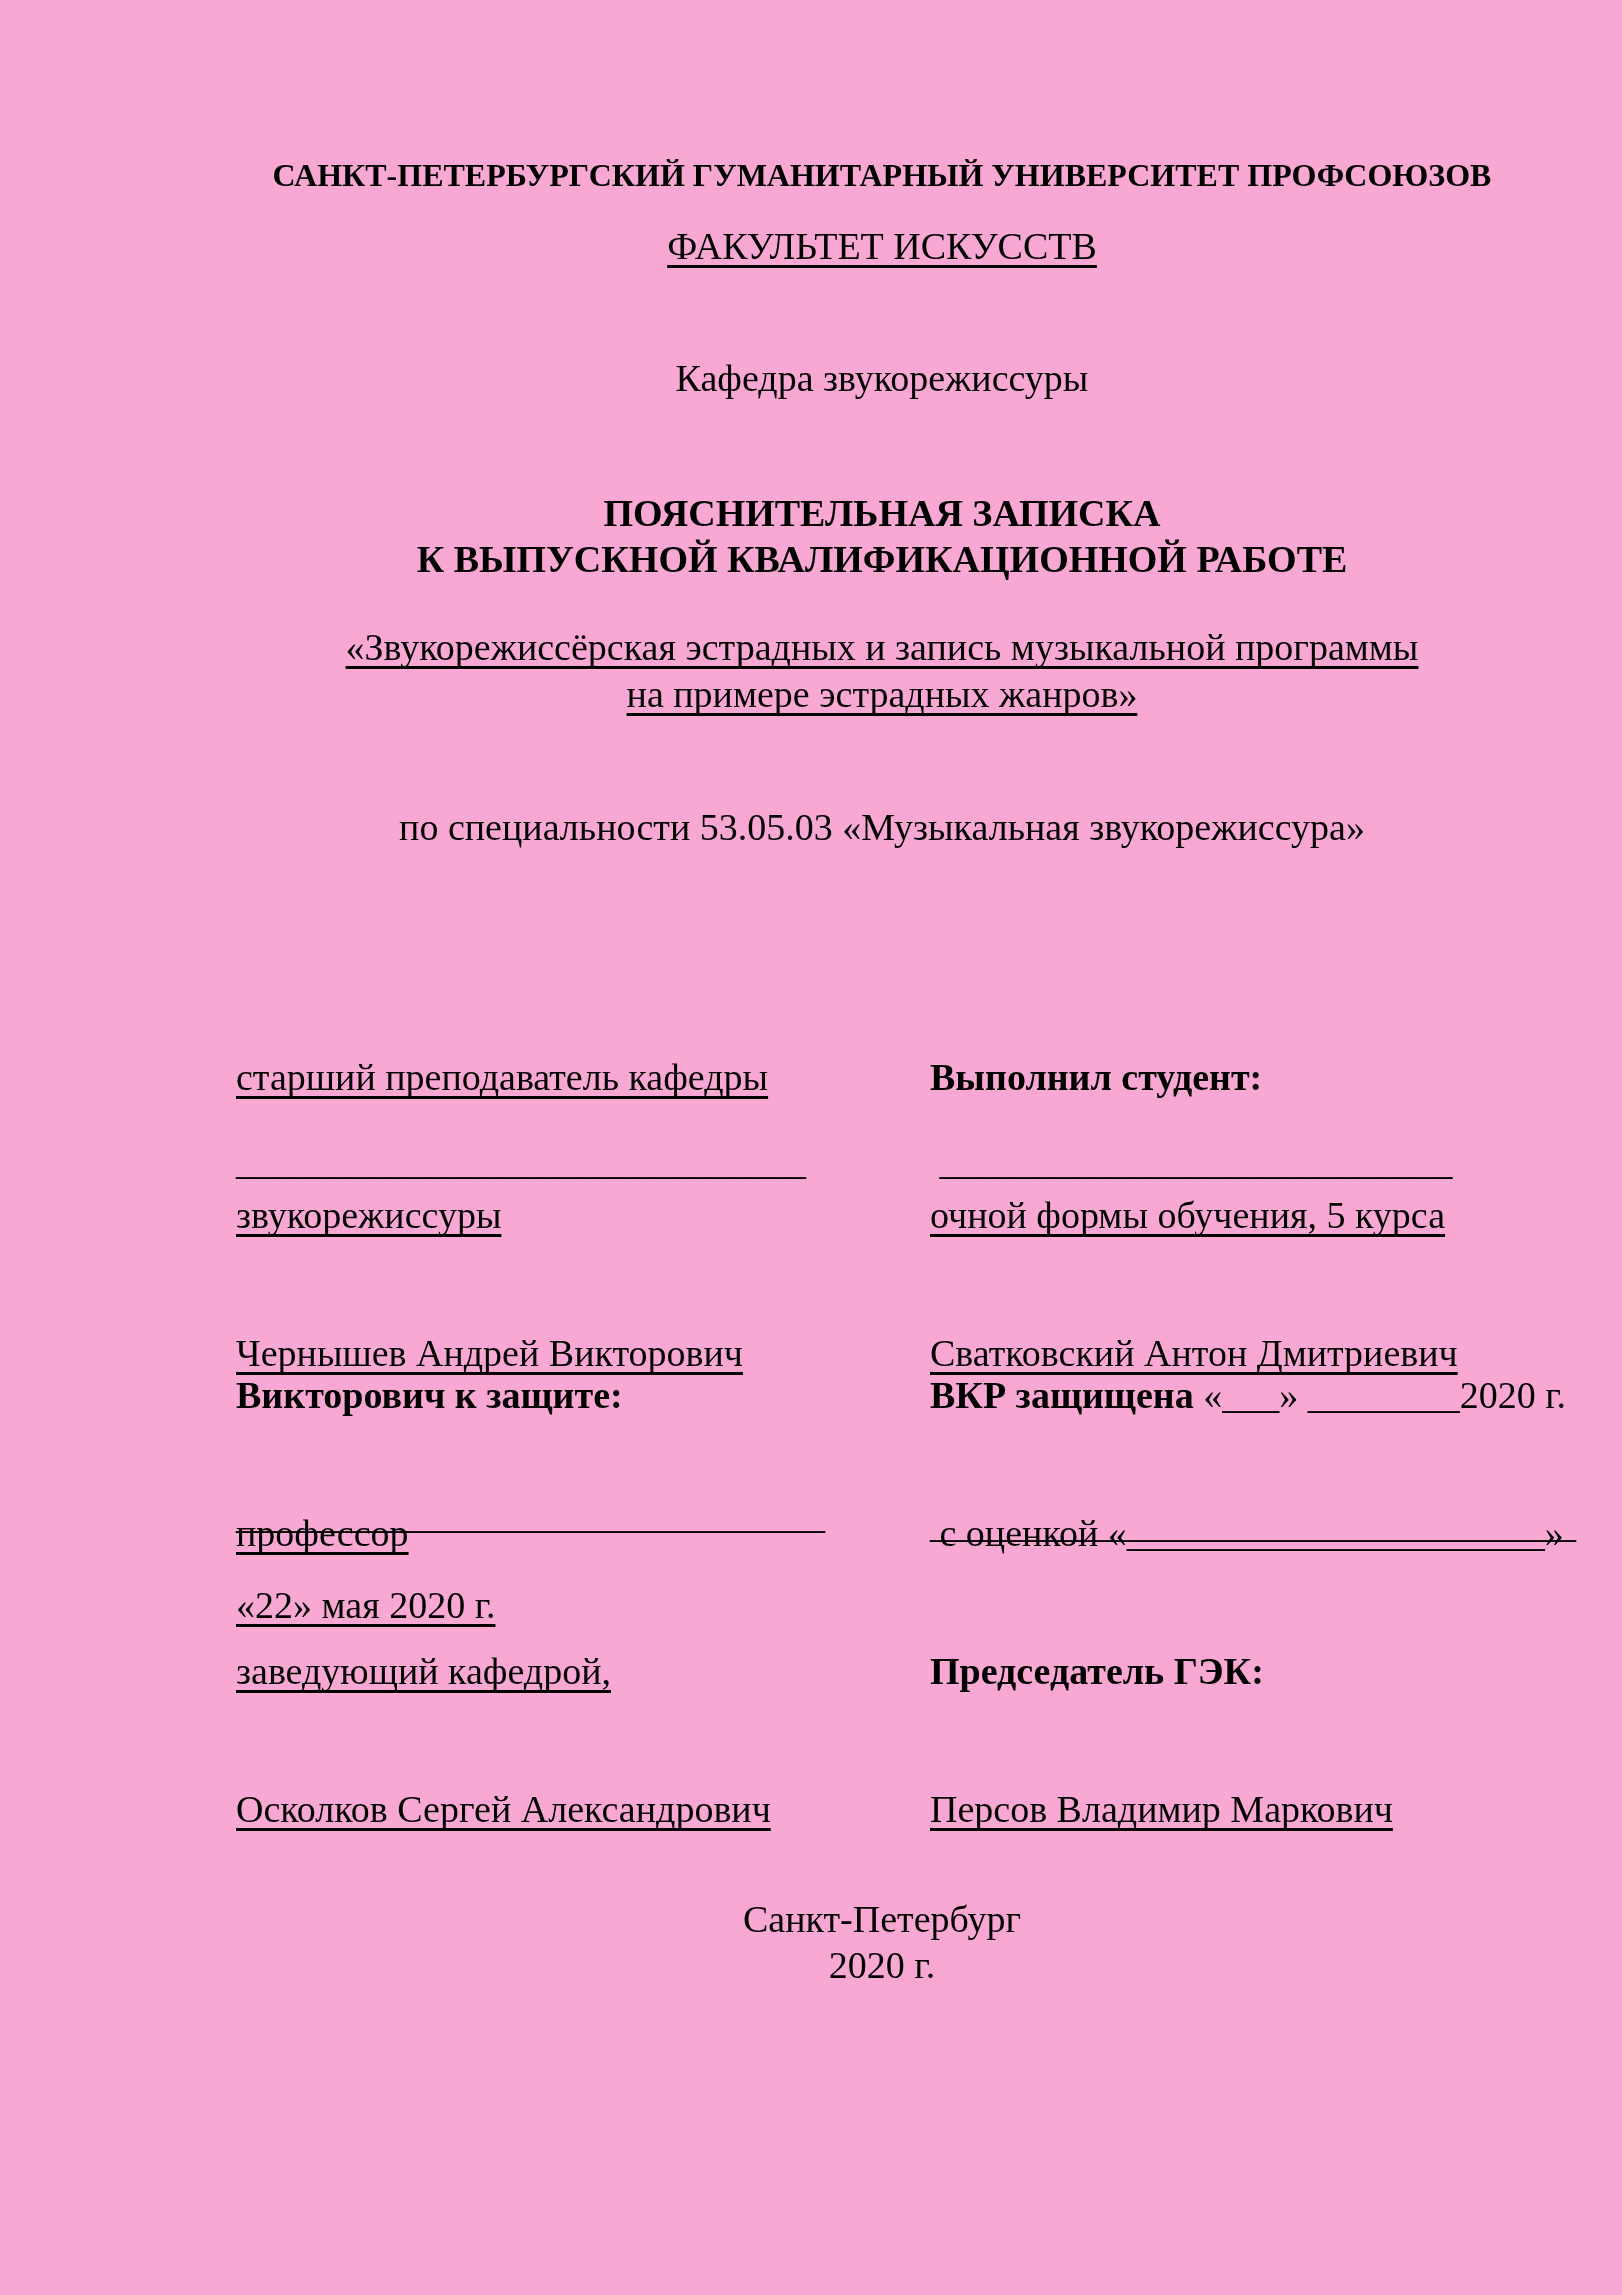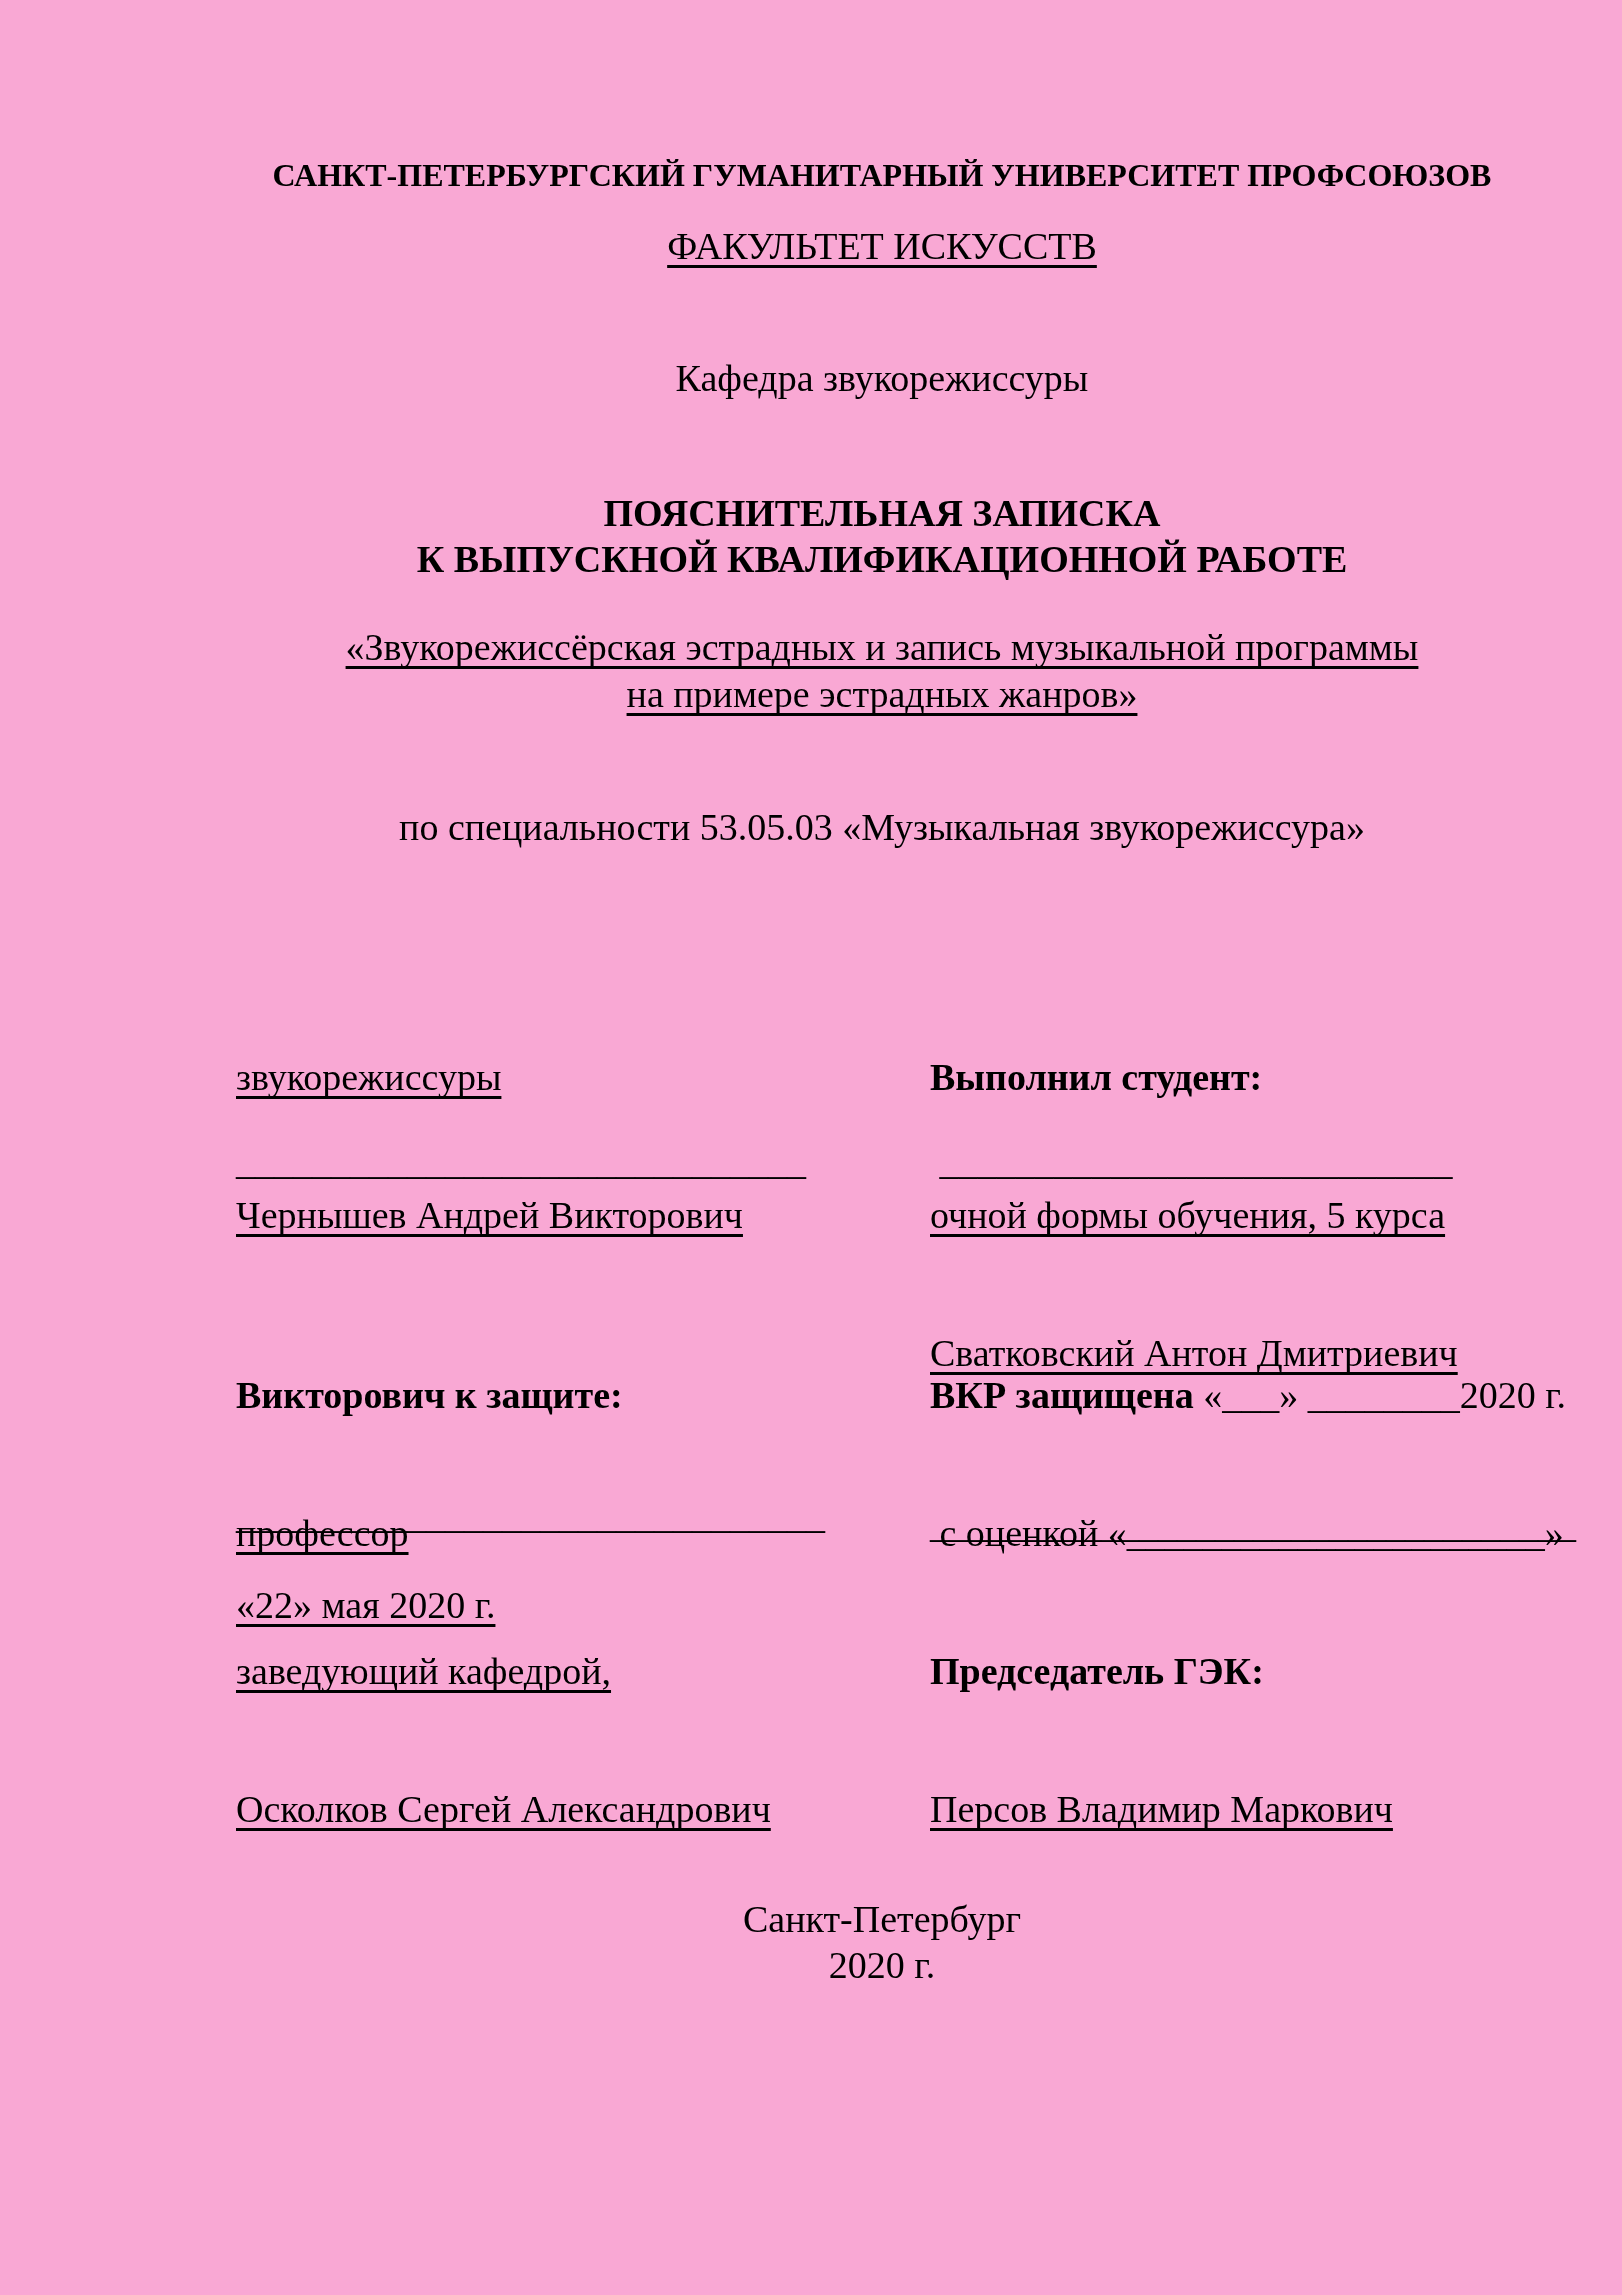--- a/index.html
+++ b/index.html
@@ -47,20 +47,21 @@
   </div>
 
   <div class="abs center" style="top:624px; line-height:47px">
     <div class="u">«Звукорежиссёрская эстрадных и запись музыкальной программы</div>
     <div class="u">на примере эстрадных жанров»</div>
   </div>
 
   <div class="abs center" style="top:804px">по специальности 53.05.03 «Музыкальная звукорежиссура»</div>
 
   <div class="abs col" style="top:962px; left:236px">
+    <div class="u">старший преподаватель кафедры</div>
     <div class="u">звукорежиссуры</div>
     <div class="u">Чернышев Андрей Викторович</div>
   </div>
 
   <div class="abs sig" style="top:1138px; left:236px">______________________________</div>
 
   <div class="abs col" style="top:962px; left:930px">
     <div class="bold">Выполнил студент:</div>
     <div class="u">очной формы обучения, 5 курса</div>
     <div class="u">Сватковский Антон Дмитриевич</div>

